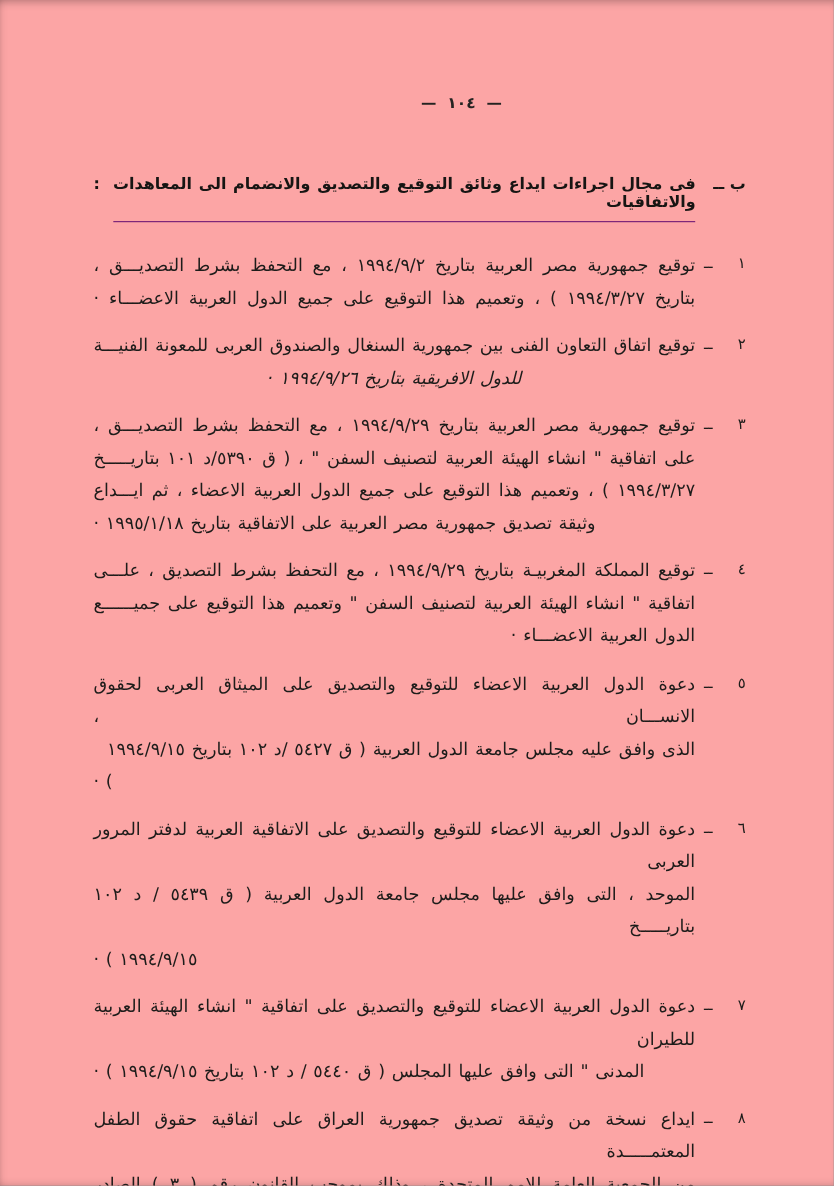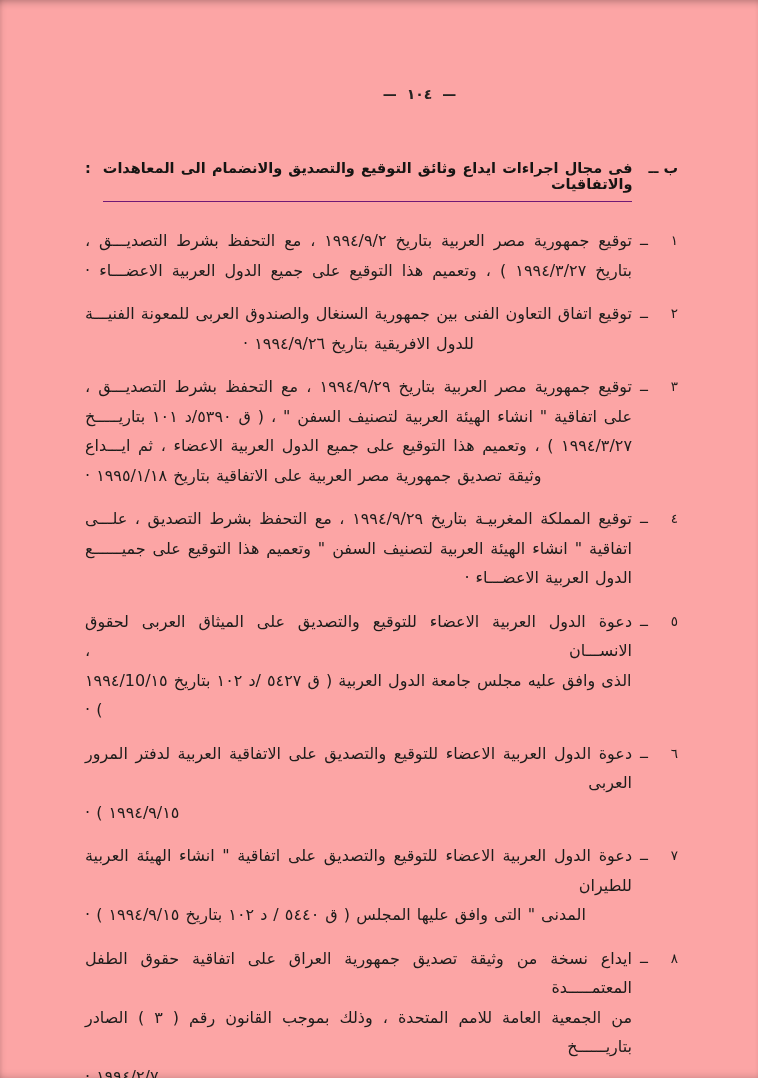--- a/index.html
+++ b/index.html
@@ -57,22 +57,22 @@
   }
   .body { flex: 1; min-width: 0; }
   .line {
     font-size: 16px;
     line-height: 29.5px;
     text-align: justify;
     text-align-last: justify;
     word-spacing: 1px;
   }
   .line.end-justify { text-align: justify; text-align-last: justify; }
-  .line.end-left   { text-align: left;   text-align-last: left; }
-  .line.end-center { text-align: left; text-align-last: center; }
+  .line.end-left   { text-align: right;   text-align-last: left; }
+  .line.end-center { text-align: left; text-align-last: center; font-style: italic; }
   .line.end-right  { text-align: left;  text-align-last: right; padding-left: 56px; }
 </style>
 </head>
 <body>
 
 <div class="page">
   <div class="page-number">— ١٠٤ —</div>
 
   <div class="header">
     <span class="h-marker">ب ــ</span>
@@ -124,30 +124,31 @@
           <div class="line end-right">الدول العربية الاعضـــاء ·</div>
         </div>
       </div>
       <div class="item">
         <div class="marker">
           <span class="num">٥</span>
           <span class="dash">ــ</span>
         </div>
         <div class="body">
           <div class="line">دعوة الدول العربية الاعضاء للتوقيع والتصديق على الميثاق العربى لحقوق الانســـان ،</div>
-          <div class="line end-left">الذى وافق عليه مجلس جامعة الدول العربية ( ق ٥٤٢٧ /د ١٠٢ بتاريخ ١٩٩٤/10/١٥ ) ·</div>
+          <div class="line end-left">الذى وافق عليه مجلس جامعة الدول العربية ( ق ٥٤٢٧ /د ١٠٢ بتاريخ ١٩٩٤/٩/١٥ ) ·</div>
         </div>
       </div>
       <div class="item">
         <div class="marker">
           <span class="num">٦</span>
           <span class="dash">ــ</span>
         </div>
         <div class="body">
           <div class="line">دعوة الدول العربية الاعضاء للتوقيع والتصديق على الاتفاقية العربية لدفتر المرور العربى</div>
+          <div class="line">الموحد ، التى وافق عليها مجلس جامعة الدول العربية ( ق ٥٤٣٩ / د ١٠٢ بتاريـــــخ</div>
           <div class="line end-left">١٩٩٤/٩/١٥ ) ·</div>
         </div>
       </div>
       <div class="item">
         <div class="marker">
           <span class="num">٧</span>
           <span class="dash">ــ</span>
         </div>
         <div class="body">
           <div class="line">دعوة الدول العربية الاعضاء للتوقيع والتصديق على اتفاقية " انشاء الهيئة العربية للطيران</div>

